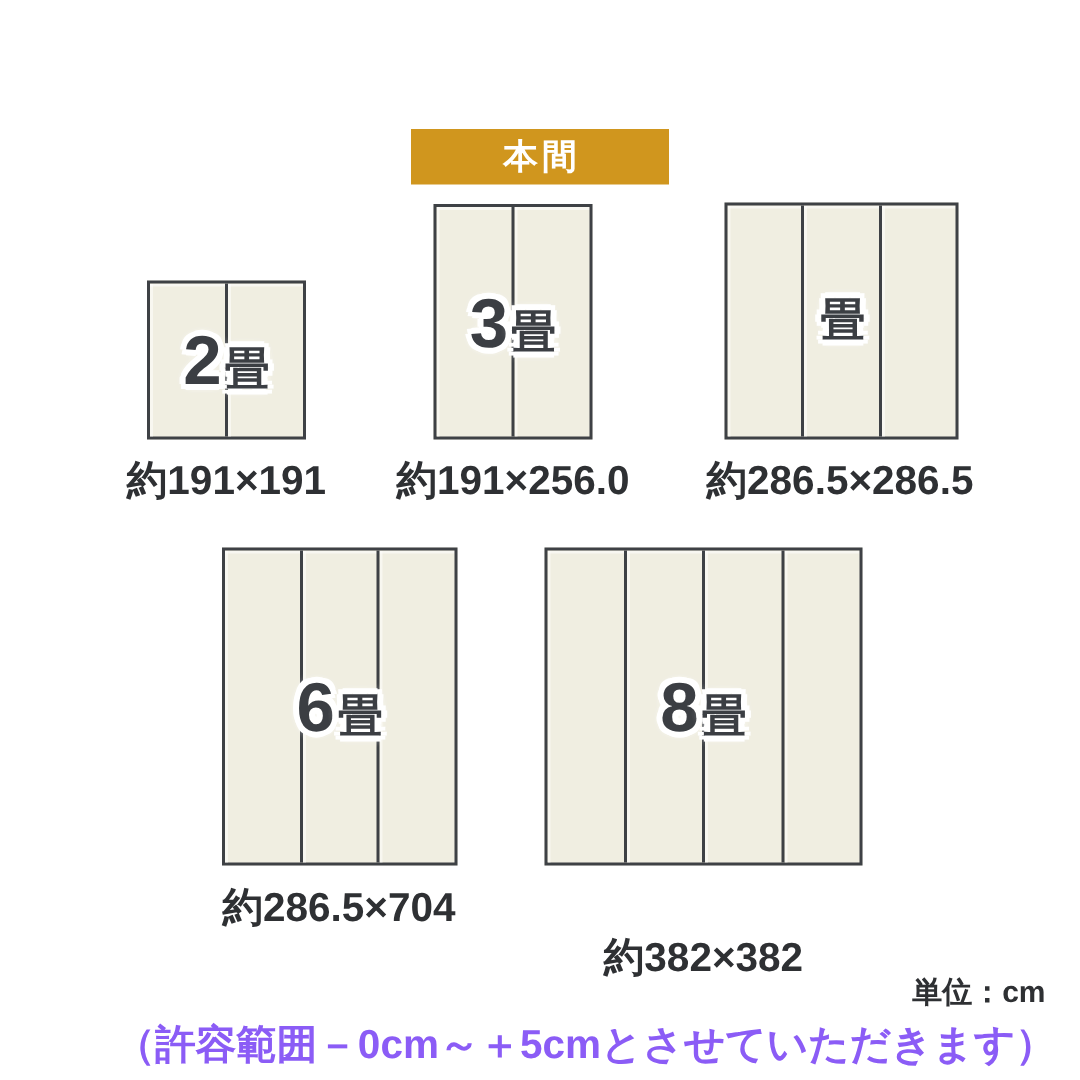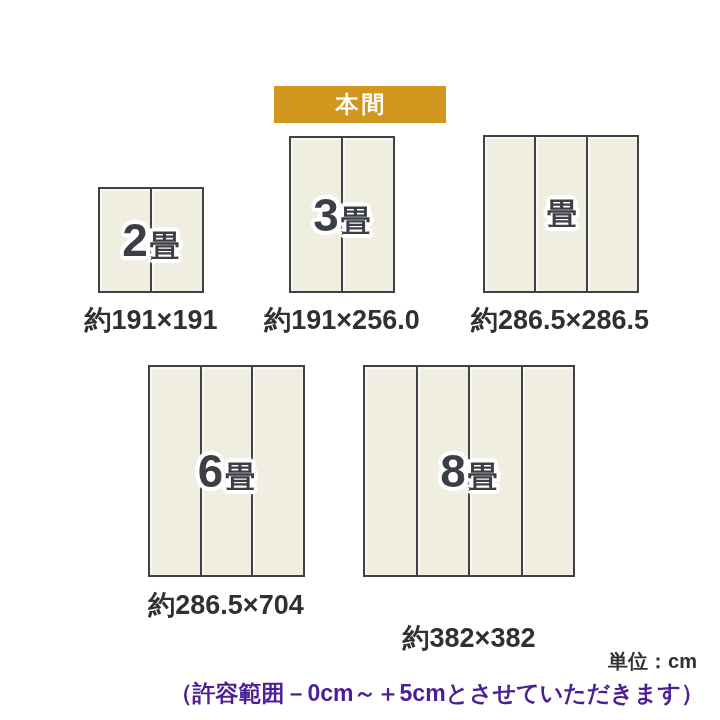--- a/index.html
+++ b/index.html
@@ -96,23 +96,23 @@
   .unit-note {
     position: absolute;
     right: 23px; top: 648px;
     font-size: 20px;
     font-weight: 600;
     color: #2E3033;
   }
   .tolerance-note {
     position: absolute;
     right: 16px; top: 678px;
-    font-size: 23px;
+    font-size: 27px;
     font-weight: 600;
-    color: #4c1d95;
+    color: #8b5cf6;
   }
 </style>
 </head>
 <body>
 
 <div class="stage">
 
   <div class="badge">
     <span>本間</span>
   </div>

